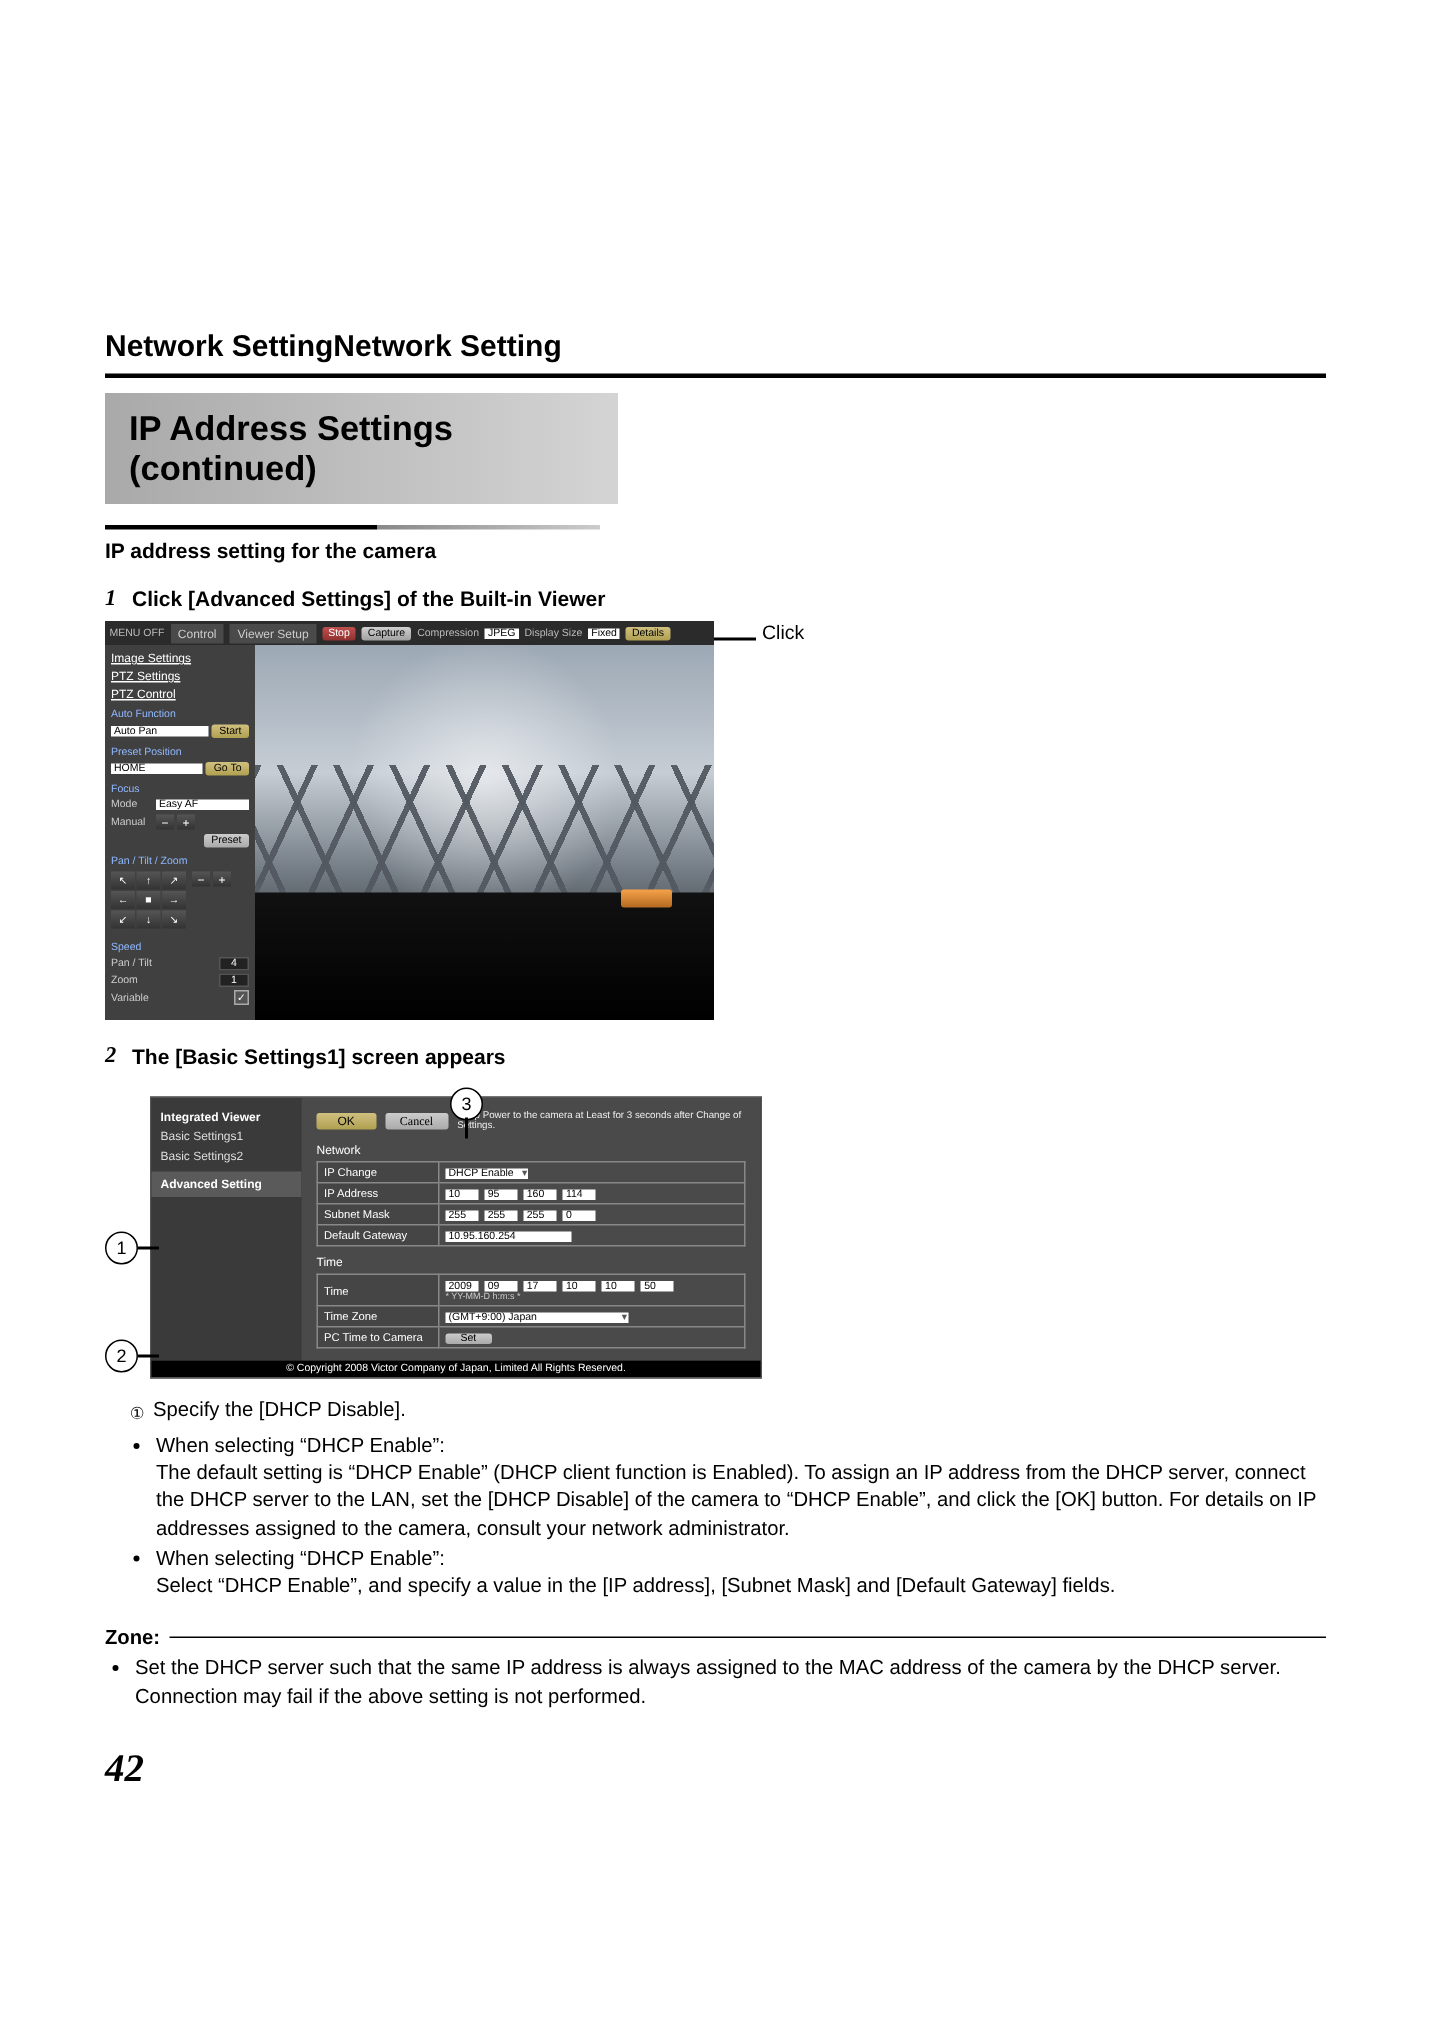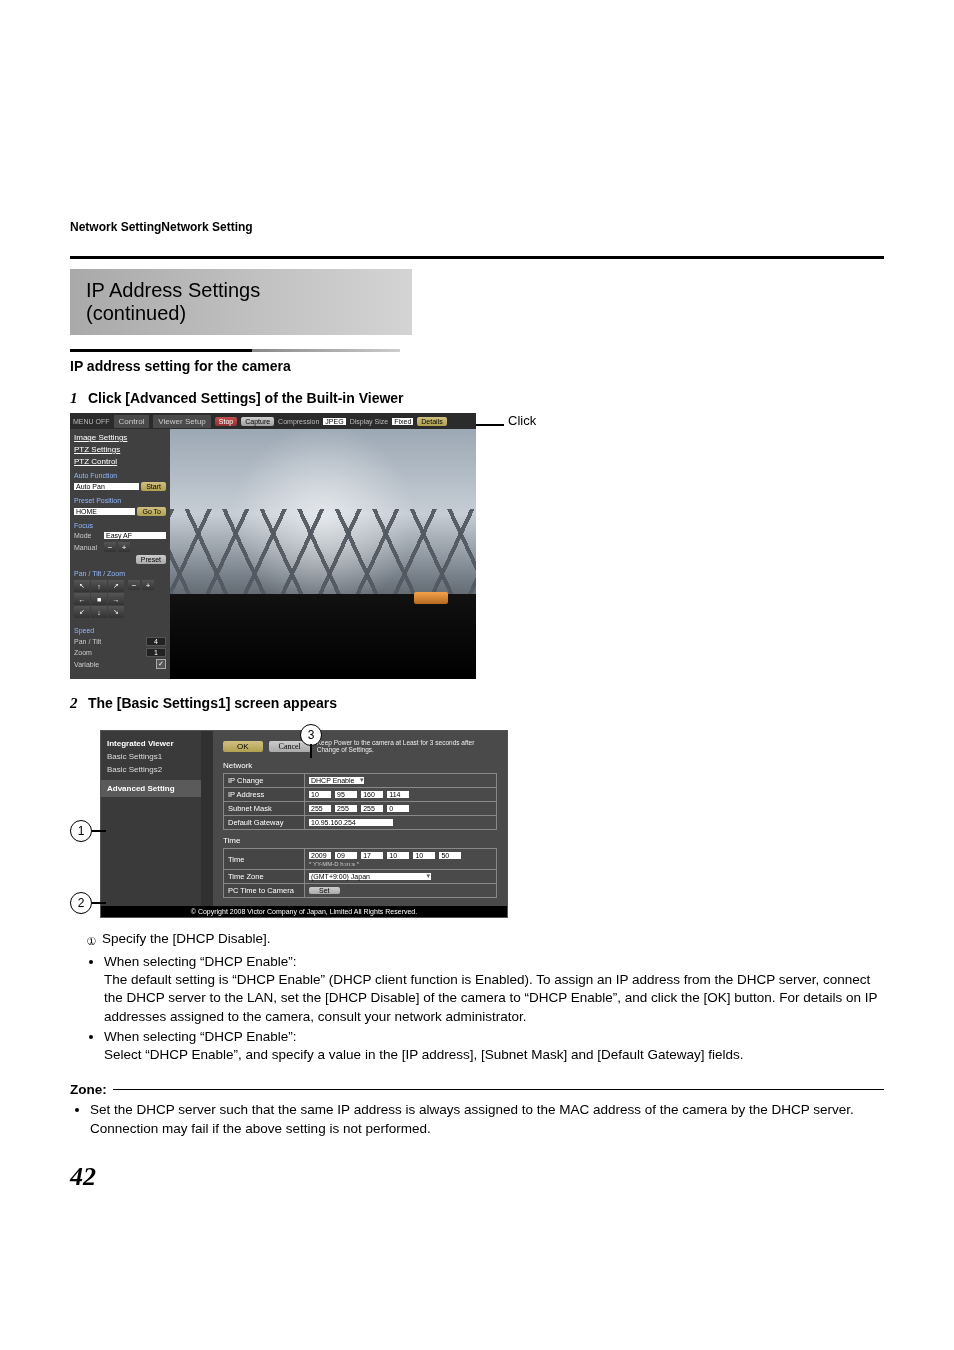--- a/index.html
+++ b/index.html
@@ -7,37 +7,37 @@
     background: #fff;
     font-family: Arial, Helvetica, sans-serif;
     color: #000;
     width: 954px;
   }
   .page {
     padding: 220px 70px 40px 70px;
   }
   .section-header {
     font-weight: bold;
-    font-size: 12px;
-    margin-bottom: 22px;
+    font-size: 20px;
+    margin-bottom: 6px;
   }
   hr.thick {
     border: none;
     border-top: 3px solid #000;
     margin: 0 0 10px 0;
   }
   .title-bar {
     background: linear-gradient(to right, #a9a9a9, #d4d4d4);
     padding: 10px 16px;
     width: 310px;
     margin-bottom: 14px;
   }
   .title-bar span {
-    font-size: 20px;
-    font-weight: normal;
+    font-size: 23px;
+    font-weight: bold;
   }
   .sub-rule {
     border: none;
     height: 3px;
     width: 330px;
     margin: 0 0 6px 0;
     background: linear-gradient(to right, #000 0%, #000 55%, #888 55%, #ccc 100%);
   }
   .subheading {
     font-weight: bold;
@@ -222,21 +222,21 @@
     background:#3a3a3a;
     padding:8px 6px;
     box-sizing:border-box;
   }
   .v2-side-head { font-weight:bold; font-size:8px; margin-bottom:4px; }
   .v2-side-item { font-size:8px; color:#ddd; margin-bottom:4px; }
   .v2-side-sel {
     background:#5a5a5a; padding:4px 6px; margin:6px -6px 0 -6px;
     font-weight:bold;
   }
-  .v2-main { flex:1; background:#4a4a4a; padding:8px 10px; box-sizing:border-box;margin-left:12px; }
+  .v2-main { flex:1; background:#4a4a4a; padding:8px 10px; box-sizing:border-box; }
   .v2-top-row { display:flex; align-items:center; gap:6px; margin-bottom:8px; }
   .v2-ok {
     background:linear-gradient(#d0c080,#b0a050);
     color:#000; padding:1px 14px; font-size:8px; border-radius:2px;
   }
   .v2-cancel {
     background:linear-gradient(#ccc,#aaa);
     color:#000; padding:1px 10px; font-size:8px; border-radius:2px;font-family:Liberation Serif, serif;
   }
   .v2-note { font-size:6.5px; color:#eee; flex:1; }

